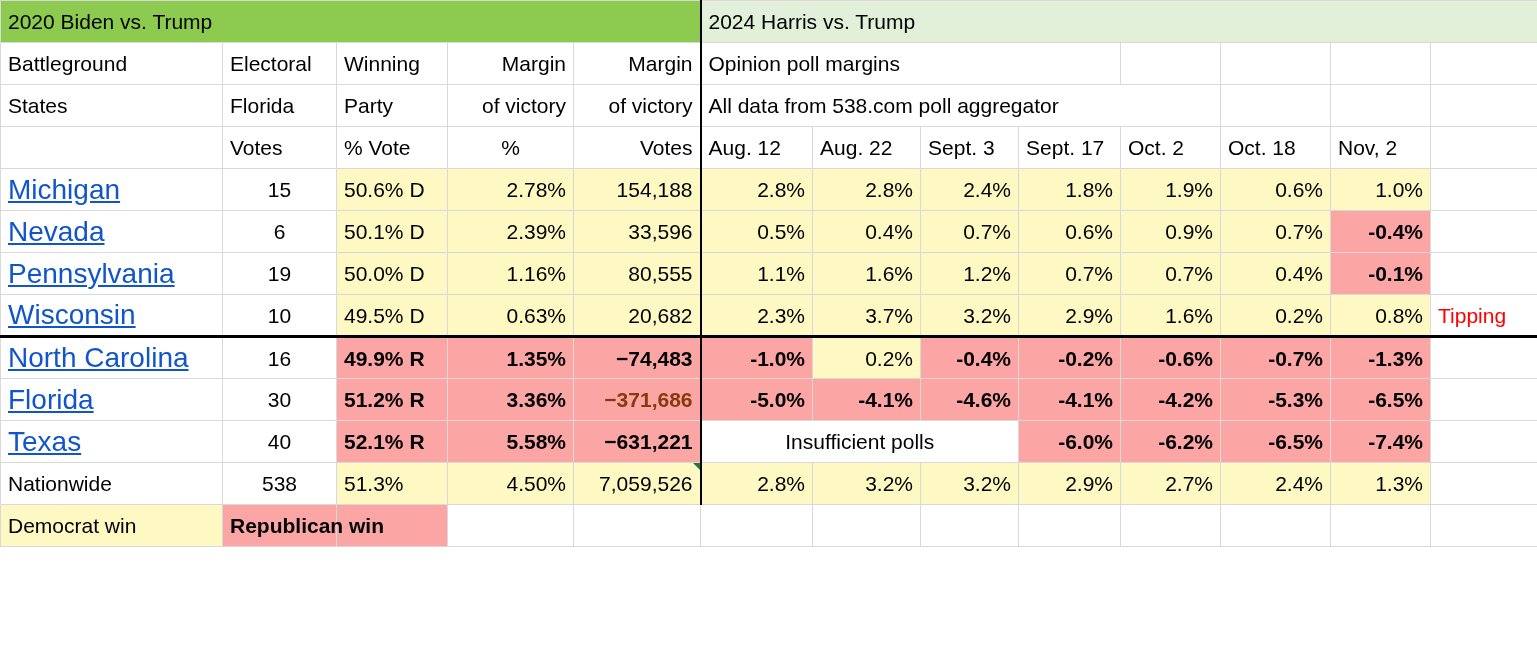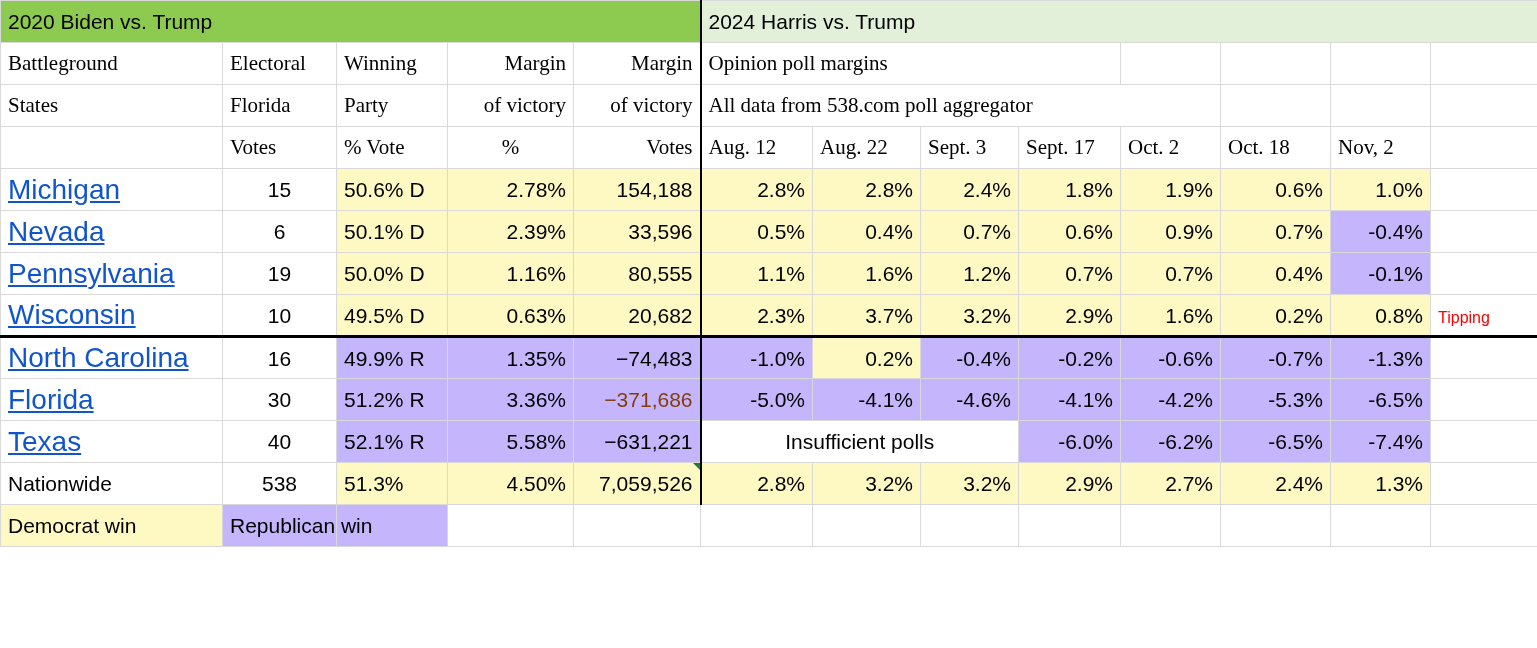--- a/index.html
+++ b/index.html
@@ -41,39 +41,39 @@
   col.c6{width:108px}
   col.c7{width:98px}
   col.c8{width:102px}
   col.c9{width:100px}
   col.c10{width:110px}
   col.c11{width:100px}
   col.c12{width:107px}
 
   
   .fill-blue{background:#fef9c3;}
-  .fill-orange{background:#c4b5fd;}
+  .fill-orange{background:#fca5a5;font-weight:bold;}
   .fill-green{background:#8CCB4F;}
   .fill-lgreen{background:#E2EFD9;}
   .fill-white{background:#ffffff;}
 
   
   .ta-l{text-align:left;}
   .ta-r{text-align:right;}
   .ta-c{text-align:center;}
 
   
   .statelink{
     color:#1155CC;
     text-decoration:underline;
     font-size:28px;
   }
-  .redtxt{color:#FF0000;font-size:16px;}
+  .redtxt{color:#FF0000;font-size:21px;}
   .brownnum{color:#843C0C;}
-  .row-hdr td{font-size:22px;font-family:Liberation Serif, serif;}
+  .row-hdr td{font-size:22px;}
   .bigtitle{font-size:22px;}
   .thick-bottom{border-bottom:3px solid #000 !important;}
   .left-black{border-left:2px solid #000 !important;}
   .nolines{border-left-color:transparent;border-right-color:transparent;}
 
   
   .cmt{
     position:absolute;
     width:0;height:0;
     border-top:9px solid #1E7B34;

